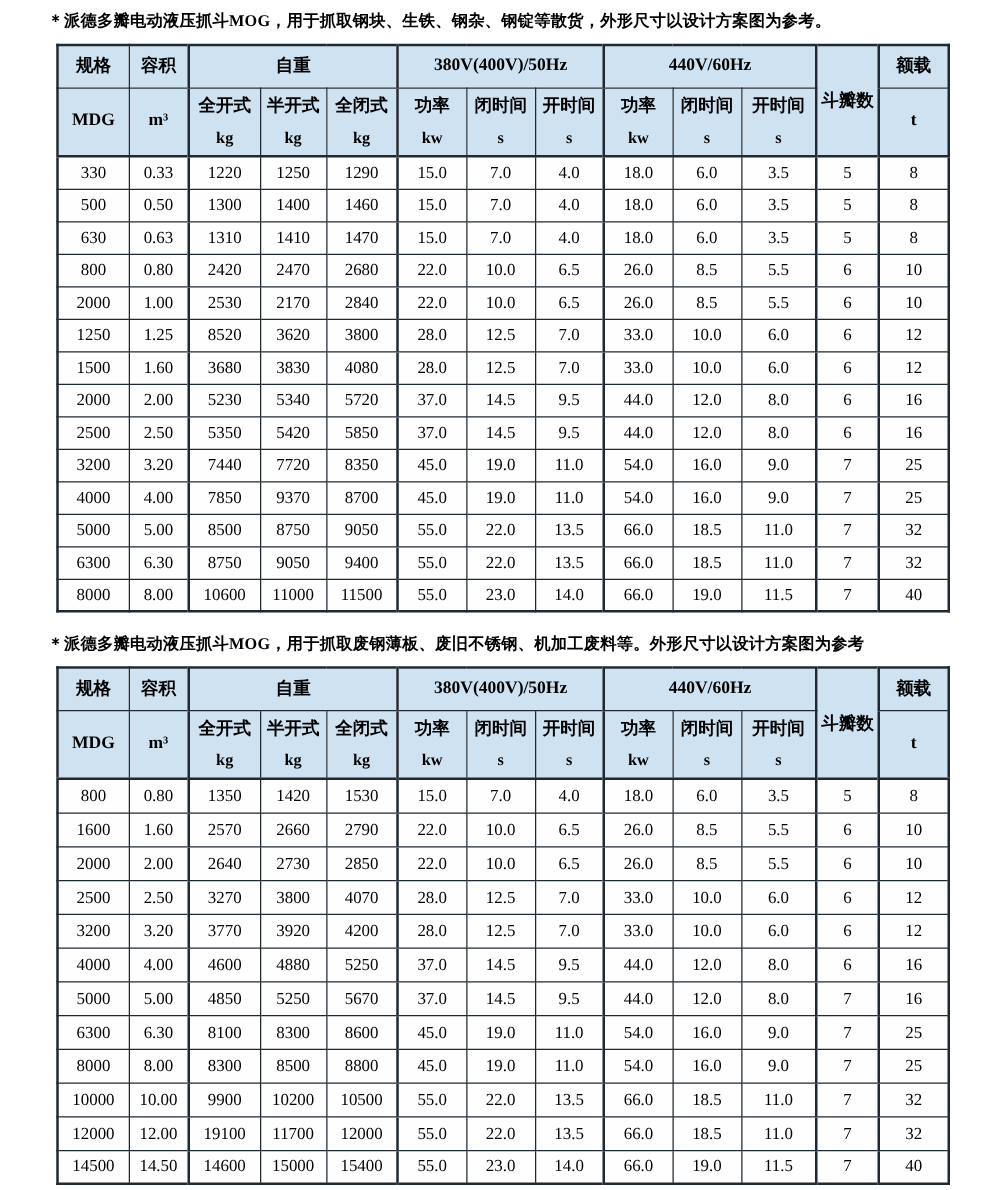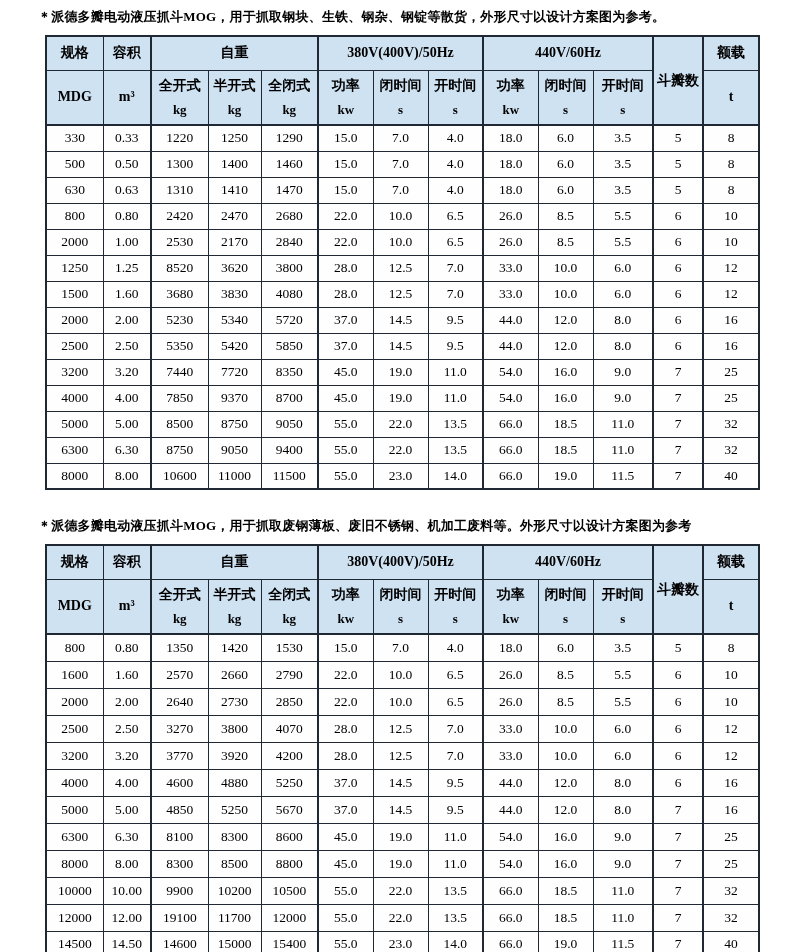--- a/index.html
+++ b/index.html
@@ -14,21 +14,21 @@
   }
   .page { width: 800px; padding-top: 7px; }
   .caption {
     font-size: 13px;
     font-weight: bold;
     margin: 0 0 8px 38px;
     line-height: 20px;
     letter-spacing: 0.2px;
     white-space: nowrap;
   }
-  .caption.second { margin-top: 26px; }
+  .caption.second { margin-top: 15px; }
   table.spec {
     border-collapse: collapse;
     table-layout: fixed;
     margin-left: 45px;
     width: 713px;
     border: 2px solid #1f2833;
   }
   .spec th, .spec td {
     border: 1px solid #1f2833;
     text-align: center;

